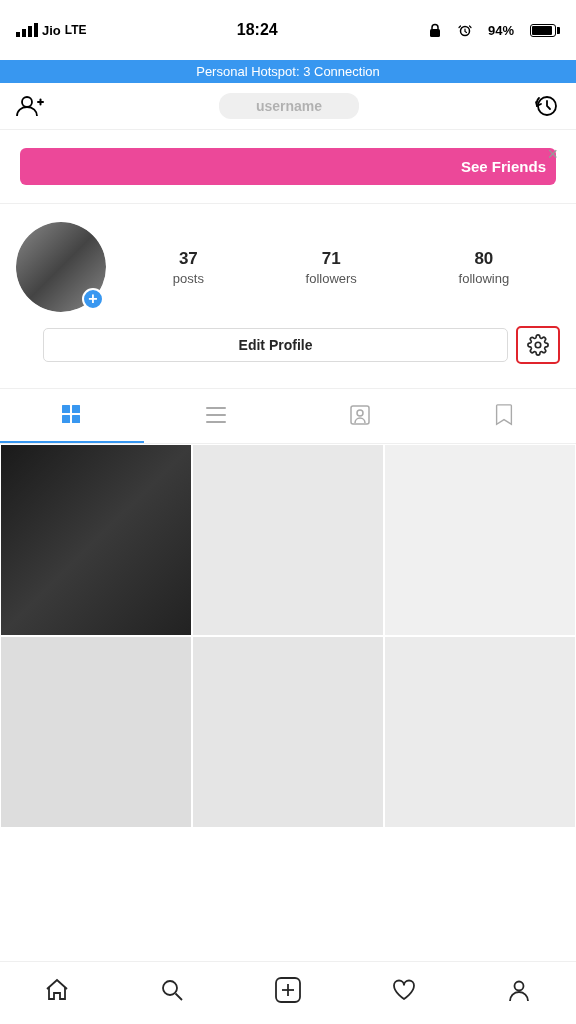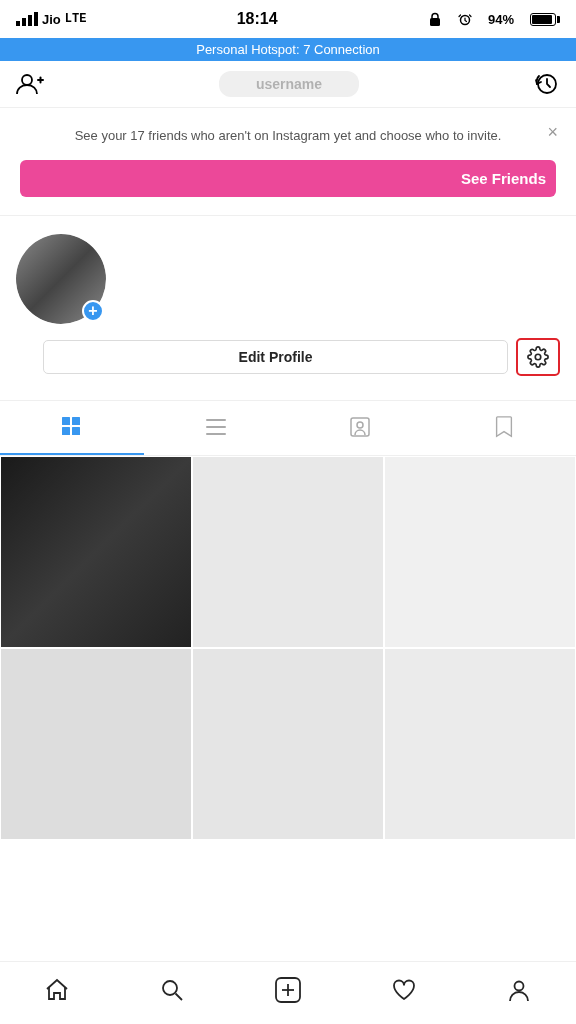--- a/index.html
+++ b/index.html
@@ -11,21 +11,21 @@
       background: #fff;
       overflow-x: hidden;
     }
 
     
     .status-bar {
       background: #fff;
       display: flex;
       justify-content: space-between;
       align-items: center;
-      padding: 10px 16px;
+      padding: 21px 16px;
       font-size: 13px;
       font-weight: 600;
     }
     .status-left { display: flex; align-items: center; gap: 4px; }
     .signal-bars { display: flex; align-items: flex-end; gap: 2px; }
     .signal-bar { background: #000; width: 4px; }
     .signal-bar:nth-child(1) { height: 5px; }
     .signal-bar:nth-child(2) { height: 8px; }
     .signal-bar:nth-child(3) { height: 11px; }
     .signal-bar:nth-child(4) { height: 14px; }
@@ -276,23 +276,23 @@
 
 <div class="status-bar">
   <div class="status-left">
     <div class="signal-bars">
       <div class="signal-bar"></div>
       <div class="signal-bar"></div>
       <div class="signal-bar"></div>
       <div class="signal-bar"></div>
     </div>
     <span>Jio</span>
-    <span style="font-size:12px;font-family:Liberation Mono, monospace;">LTE</span>
-  </div>
-  <div class="status-center">18:14</div>
+    <span style="font-size:12px;">LTE</span>
+  </div>
+  <div class="status-center">18:24</div>
   <div class="status-right">
 
     <svg width="14" height="14" viewBox="0 0 14 14">
       <rect x="2" y="6" width="10" height="8" rx="1.5" fill="#000"></rect>
       <path d="M4 6V4.5a3 3 0 0 1 6 0V6" stroke="#000" stroke-width="1.5" fill="none"></path>
     </svg>
 
     <svg width="14" height="14" viewBox="0 0 14 14">
       <circle cx="7" cy="8" r="4.5" stroke="#000" stroke-width="1.5" fill="none"></circle>
       <path d="M7 6v2.5l1.5 1" stroke="#000" stroke-width="1.2" stroke-linecap="round" fill="none"></path>
@@ -302,21 +302,21 @@
     <div class="battery-icon">
       <div class="battery-body">
         <div class="battery-fill" style="width:90%;"></div>
       </div>
       <div class="battery-tip"></div>
     </div>
   </div>
 </div>
 
 <div class="hotspot-bar">
-  <span>Personal Hotspot: 7 Connection</span>
+  <span>Personal Hotspot: 3 Connection</span>
 </div>
 
 <div class="top-nav">
   <div style="cursor:pointer;">
     <svg width="28" height="24" viewBox="0 0 28 24">
       <circle cx="11" cy="8" r="5" stroke="#000" stroke-width="1.8" fill="none"></circle>
       <path d="M1 22c0-5 4-9 10-9s10 4 10 9" stroke="#000" stroke-width="1.8" fill="none"></path>
       <line x1="22" y1="8" x2="27" y2="8" stroke="#000" stroke-width="2" stroke-linecap="round"></line>
       <line x1="24.5" y1="5.5" x2="24.5" y2="10.5" stroke="#000" stroke-width="2" stroke-linecap="round"></line>
     </svg>
@@ -331,34 +331,47 @@
       <circle cx="13" cy="13" r="9" stroke="#000" stroke-width="1.8" fill="none"></circle>
       <path d="M13 8v5l3 3" stroke="#000" stroke-width="1.8" stroke-linecap="round" fill="none"></path>
       <path d="M5 5 Q2 8 3 13" stroke="#000" stroke-width="1.8" stroke-linecap="round" fill="none"></path>
       <polyline points="2,9 3,13 7,11" stroke="#000" stroke-width="1.8" stroke-linecap="round" stroke-linejoin="round" fill="none"></polyline>
     </svg>
   </div>
 </div>
 
 <div class="fb-banner">
   <div class="fb-banner-close">×</div>
-  <div class="fb-banner-desc">See your 17 friends who aren't on Instagram yet and choose who to invite.</div>
   <button class="see-friends-btn">See Friends</button>
 </div>
 
 <div class="profile-section">
   <div class="profile-top">
 
     <div class="avatar-wrap">
       <div class="avatar-circle">
         <div class="avatar-placeholder"></div>
       </div>
       <div class="avatar-add">+</div>
     </div>
 
+    <div class="profile-stats">
+      <div class="stat-item">
+        <span class="stat-number">37</span>
+        <span class="stat-label">posts</span>
+      </div>
+      <div class="stat-item">
+        <span class="stat-number">71</span>
+        <span class="stat-label">followers</span>
+      </div>
+      <div class="stat-item">
+        <span class="stat-number">80</span>
+        <span class="stat-label">following</span>
+      </div>
+    </div>
   </div>
 
   <div class="profile-actions">
     <button class="edit-profile-btn">Edit Profile</button>
     <div class="settings-btn">
 
       <svg class="gear-svg" viewBox="0 0 24 24" fill="none" stroke="#262626" stroke-width="1.8">
         <circle cx="12" cy="12" r="3"></circle>
         <path d="M19.4 15a1.65 1.65 0 0 0 .33 1.82l.06.06a2 2 0 0 1-2.83 2.83l-.06-.06a1.65 1.65 0 0 0-1.82-.33 1.65 1.65 0 0 0-1 1.51V21a2 2 0 0 1-4 0v-.09A1.65 1.65 0 0 0 9 19.4a1.65 1.65 0 0 0-1.82.33l-.06.06a2 2 0 0 1-2.83-2.83l.06-.06A1.65 1.65 0 0 0 4.68 15a1.65 1.65 0 0 0-1.51-1H3a2 2 0 0 1 0-4h.09A1.65 1.65 0 0 0 4.6 9a1.65 1.65 0 0 0-.33-1.82l-.06-.06a2 2 0 0 1 2.83-2.83l.06.06A1.65 1.65 0 0 0 9 4.68a1.65 1.65 0 0 0 1-1.51V3a2 2 0 0 1 4 0v.09a1.65 1.65 0 0 0 1 1.51 1.65 1.65 0 0 0 1.82-.33l.06-.06a2 2 0 0 1 2.83 2.83l-.06.06A1.65 1.65 0 0 0 19.4 9a1.65 1.65 0 0 0 1.51 1H21a2 2 0 0 1 0 4h-.09a1.65 1.65 0 0 0-1.51 1z"></path>
       </svg>

